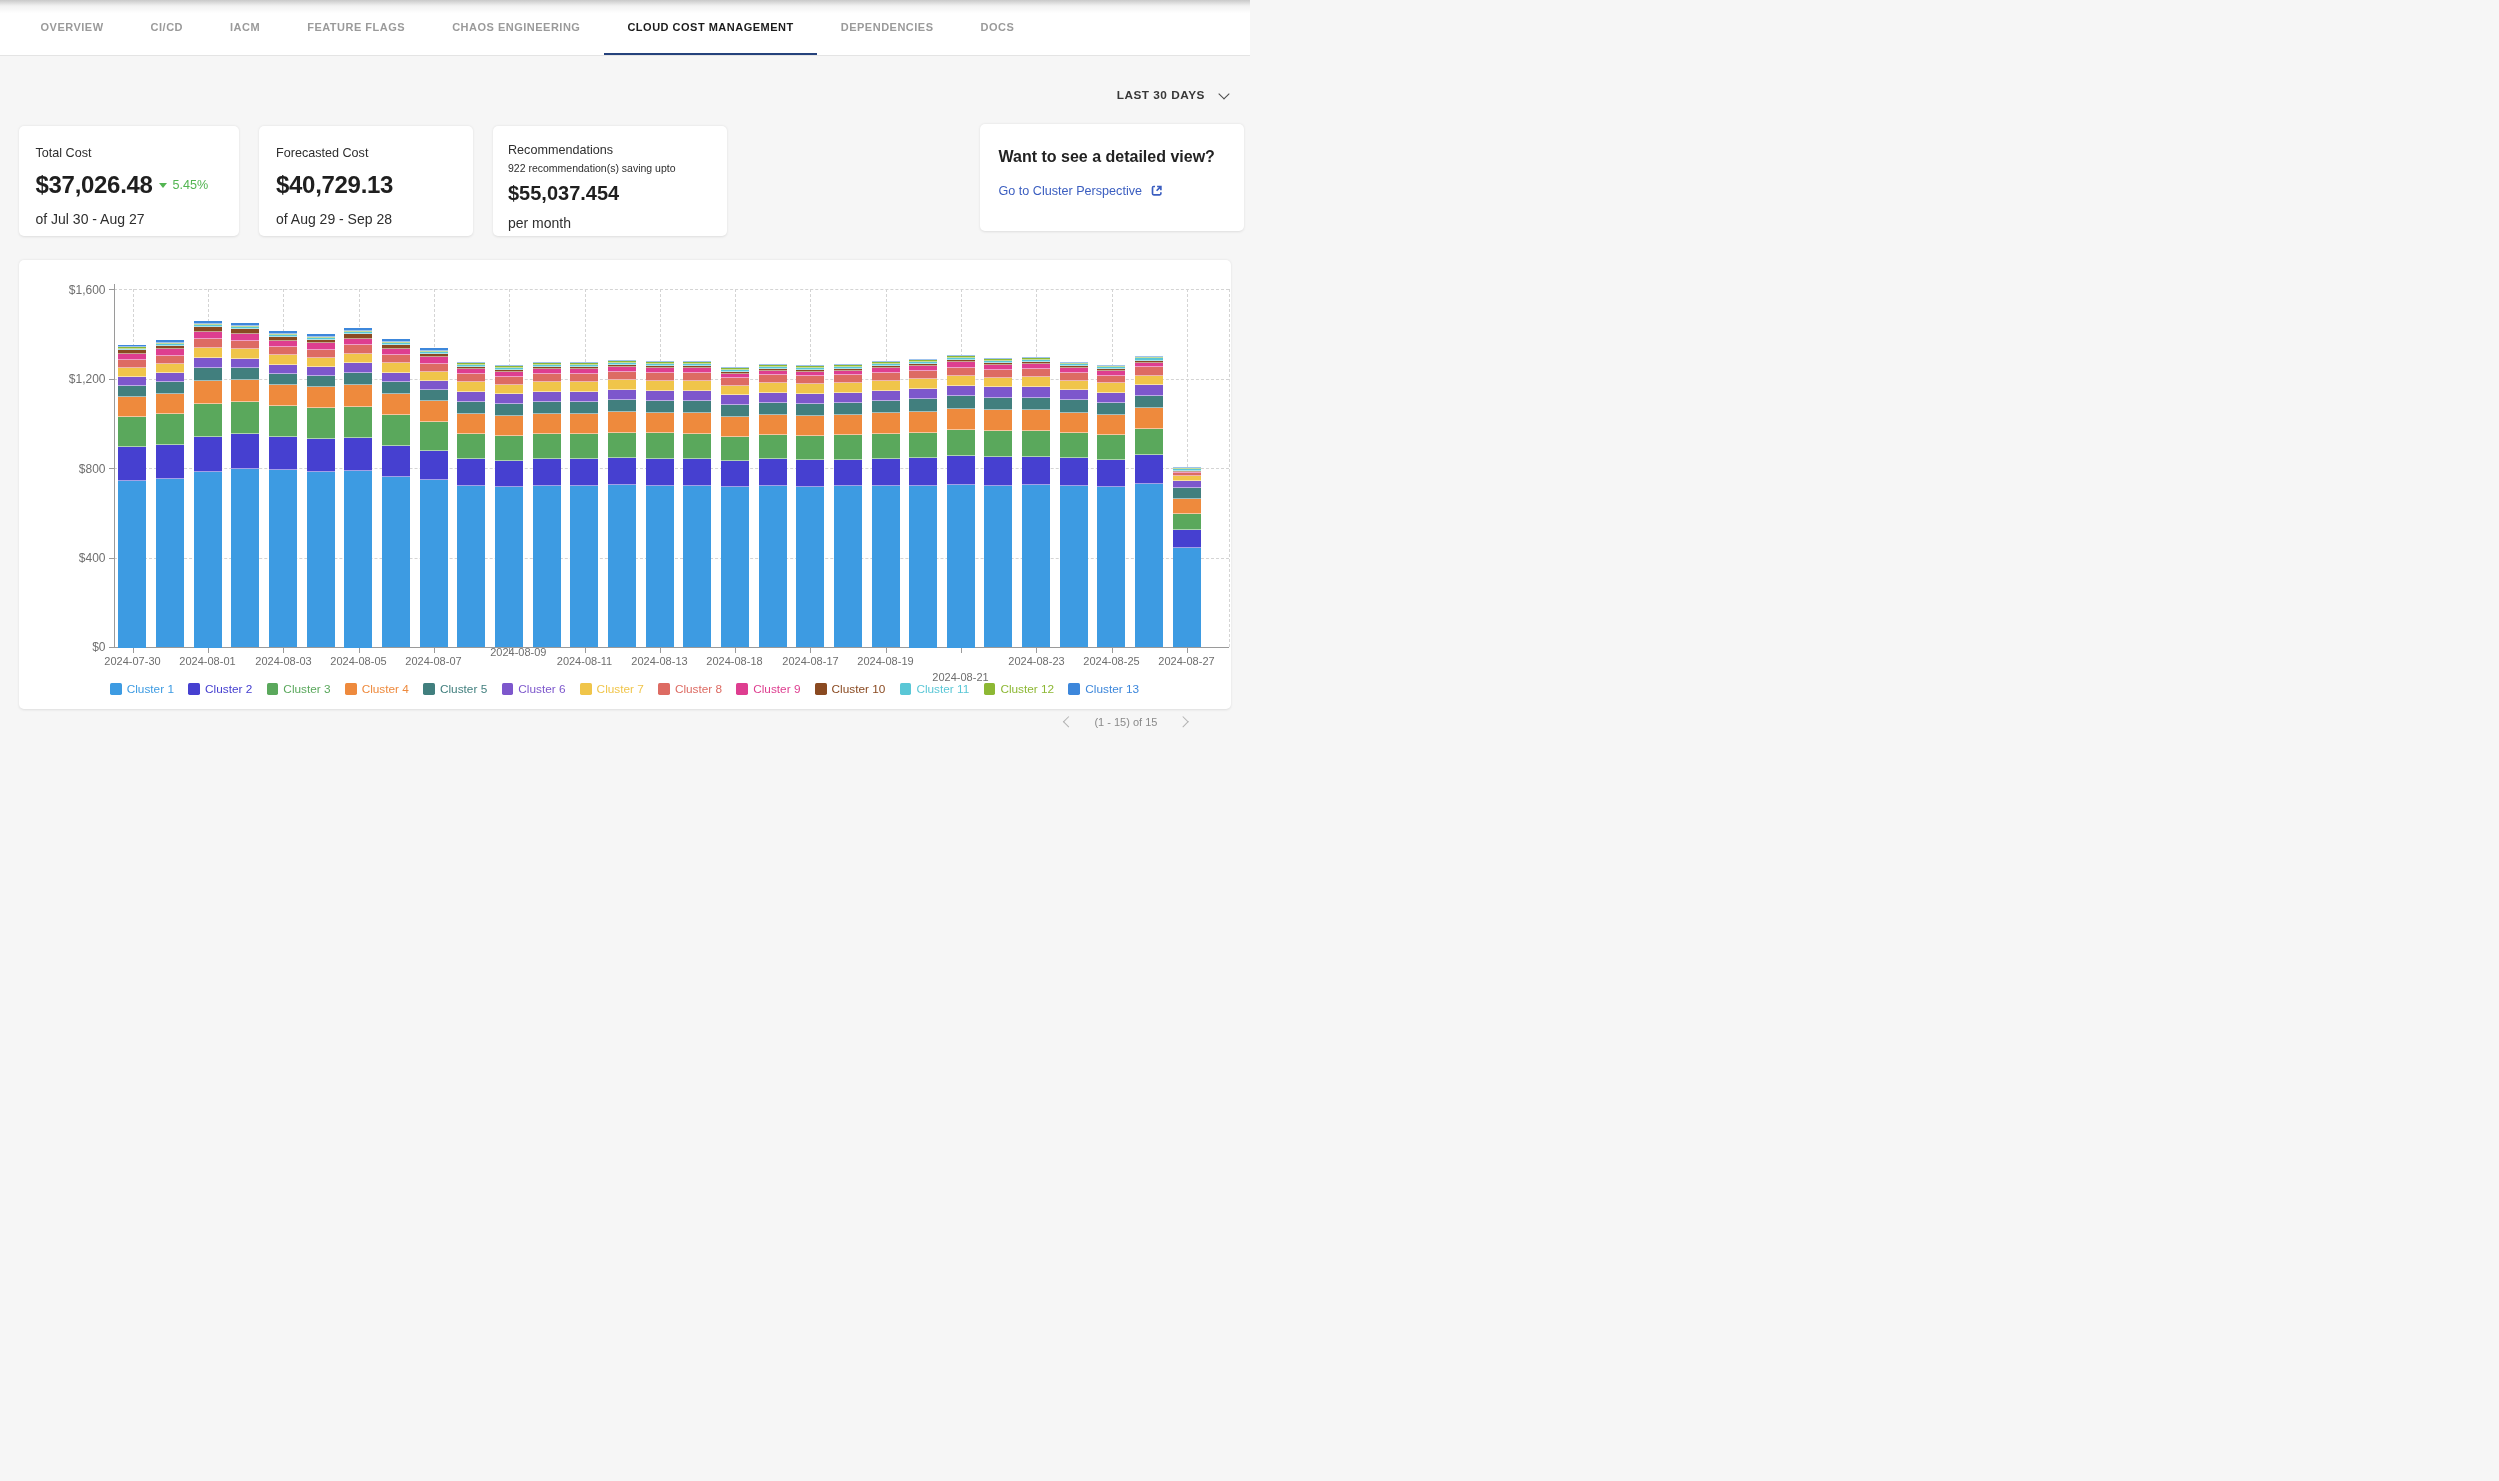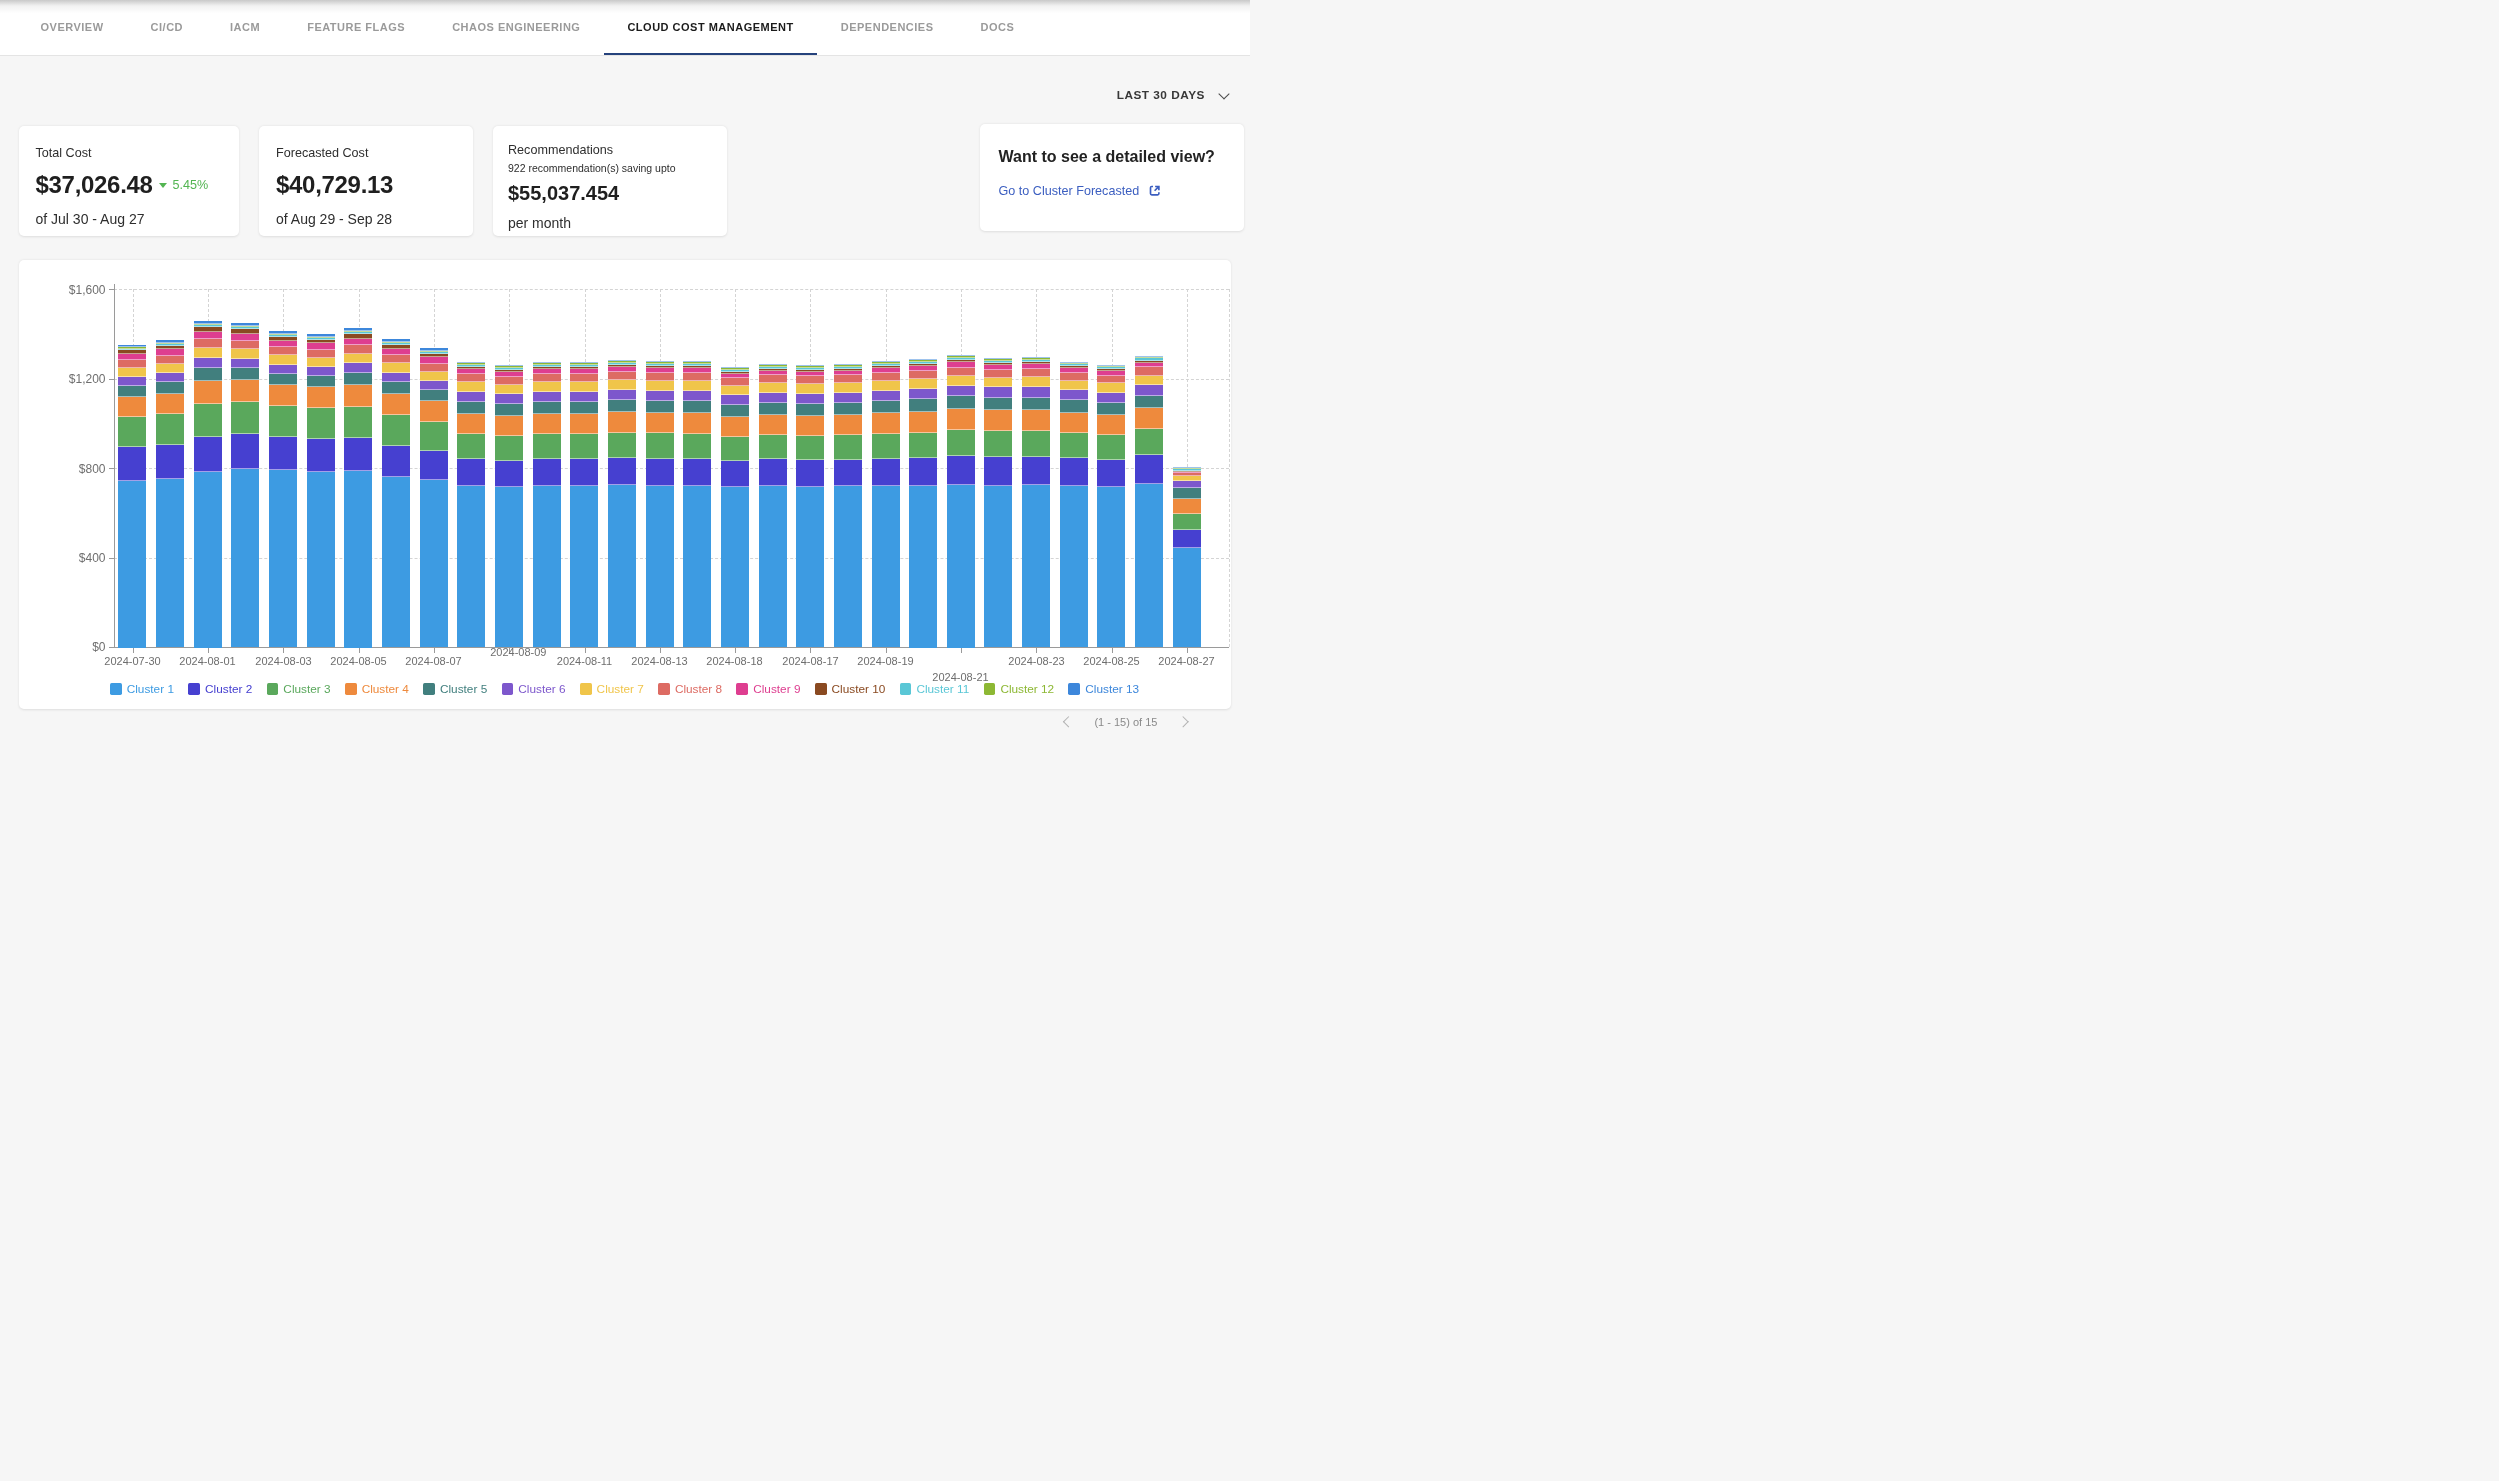--- a/index.html
+++ b/index.html
@@ -117,21 +117,21 @@
 <div class="card" id="card-reco">
   <div class="card-title">Recommendations</div>
   <div class="reco-sub">922 recommendation(s) saving upto</div>
   <div class="reco-value">$55,037.454</div>
   <div class="period">per month</div>
 </div>
 
 <div class="card" id="card-detail">
   <div class="detail-title">Want to see a detailed view?</div>
   <div class="detail-link">
-    <span>Go to Cluster Forecasted</span>
+    <span>Go to Cluster Perspective</span>
     <svg width="13.4" height="13.4" viewBox="0 0 16 16">
       <path d="M2 4.5 A2.5 2.5 0 0 1 4.5 2 H6 V4 H4 V12 H12 V10 H14 V11.5 A2.5 2.5 0 0 1 11.5 14 H4.5 A2.5 2.5 0 0 1 2 11.5 Z" fill="#3b5ec0"></path>
       <path d="M8.5 2 H14 V7.5 H12 V5.4 L8.6 8.8 L7.2 7.4 L10.6 4 H8.5 Z" fill="#3b5ec0"></path>
     </svg>
   </div>
 </div>
 
 <div class="card" id="chart-card">
   <div id="plot">
       <div class="ytick" style="left: 90px; top: 387px;"></div>

